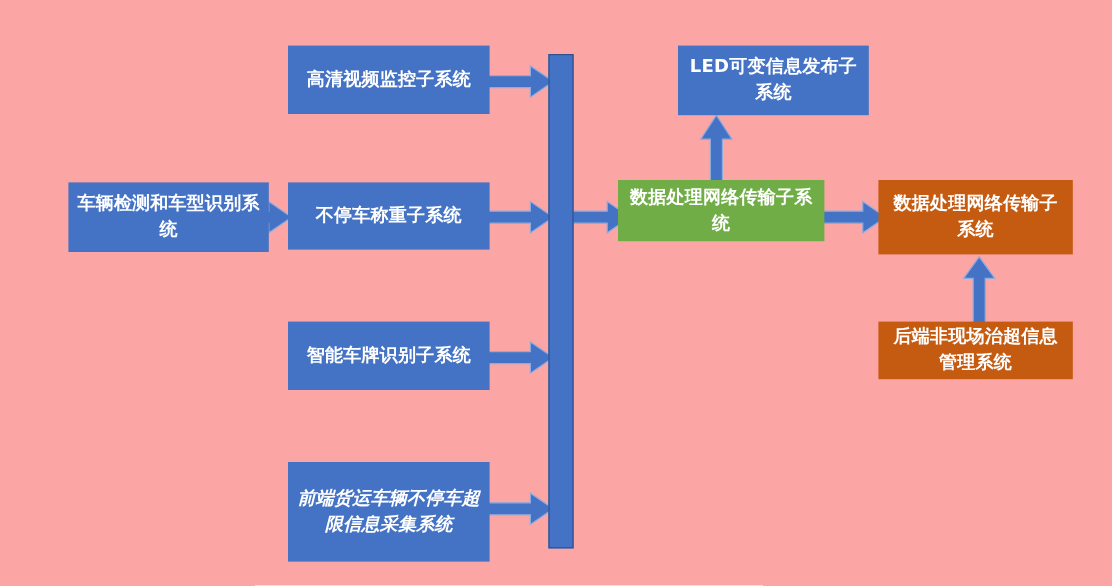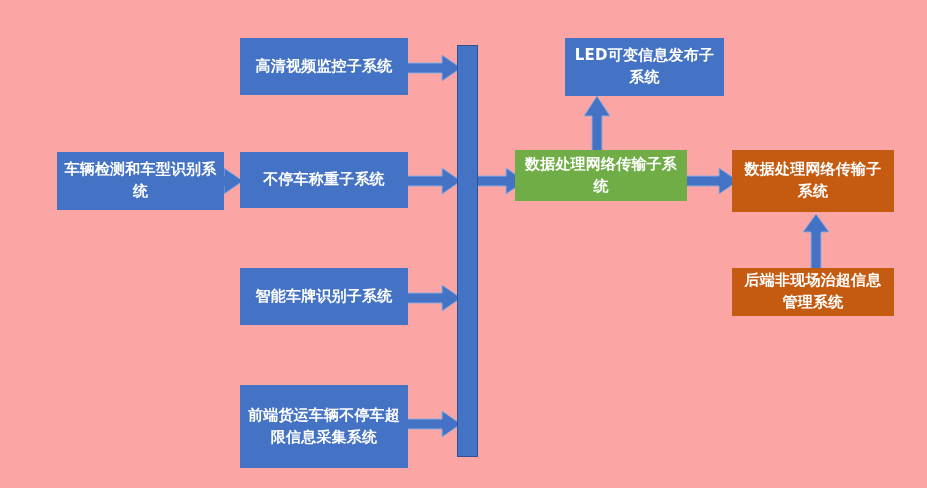--- a/index.html
+++ b/index.html
@@ -123,21 +123,21 @@
   </div>
 
   <div class="node node-blue" style="left:240px; top:152px; width:168px; height:56px;text-align:center;">
     <span>不停车称重子系统</span>
   </div>
 
   <div class="node node-blue" style="left:240px; top:268px; width:168px; height:57px;">
     <span>智能车牌识别子系统</span>
   </div>
 
-  <div class="node node-blue" style="left:240px; top:385px; width:168px; height:83px;">
+  <div class="node node-blue" style="left:240px; top:385px; width:168px; height:83px;font-style:italic;">
     <span>前端货运车辆不停车超限信息采集系统</span>
   </div>
 
   <div class="node node-blue" style="left:521px; top:38px; width:159px; height:58px;margin-left:44px;">
     <span>LED可变信息发布子系统</span>
   </div>
 
   <div class="node node-green" style="left:515px; top:150px; width:172px; height:51px;">
     <span>数据处理网络传输子系统</span>
   </div>

